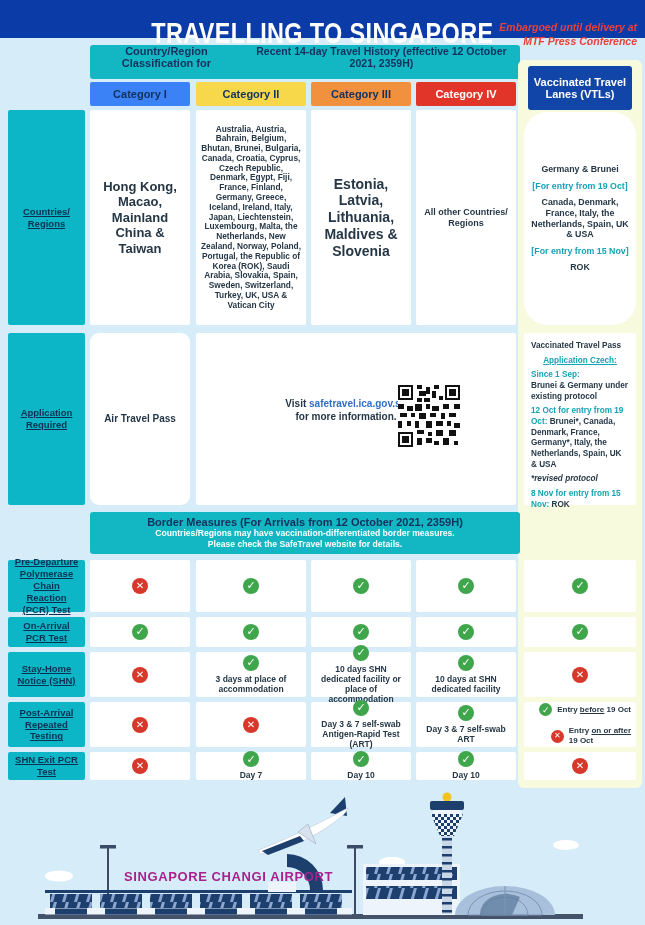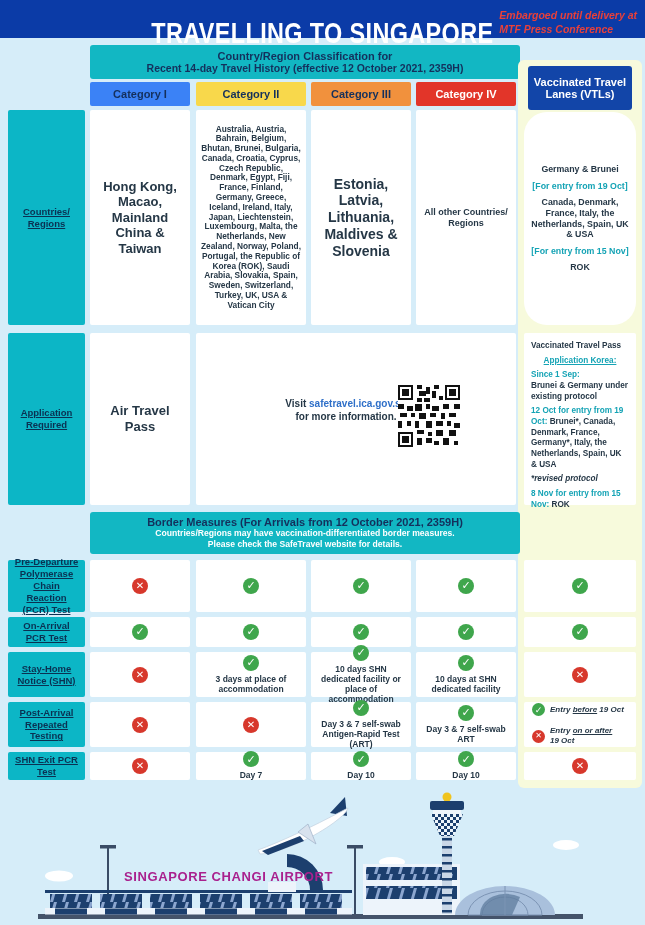--- a/index.html
+++ b/index.html
@@ -4,26 +4,26 @@
 <style>
   html,body{margin:0;padding:0;}
   body{font-family:"Liberation Sans","DejaVu Sans",sans-serif;}
   #page{position:relative;width:645px;height:925px;background:#D6EDF9;overflow:hidden;}
 
   
   #header-bar{position:absolute;left:0;top:0;width:645px;height:38px;background:#0B3BA7;}
   #page-title{position:absolute;left:0;right:0;top:16px;text-align:center;color:#FFFFFF;
     font-size:30px;font-weight:bold;letter-spacing:.5px;text-decoration:underline;}
   #page-title span{display:inline-block;transform:scaleX(.78);transform-origin:center;}
-  #embargo{position:absolute;right:8px;top:8px;text-align:left;color:#E8403A;
+  #embargo{position:absolute;right:8px;top:20px;text-align:right;color:#E8403A;
     font-style:italic;font-weight:bold;font-size:10.5px;line-height:1.35;}
 
   
   #class-header{position:absolute;left:90px;top:45px;width:430px;height:34px;background:#12B7C3;
-    border-radius:3px;color:#14305C;display:flex;flex-direction:column;justify-content:center;
+    border-radius:3px;color:#14305C;display:flex;flex-direction:row;justify-content:center;
     text-align:center;font-weight:bold;}
   #class-header .l1{font-size:11px;}
   #class-header .l2{font-size:10.5px;}
   .cat-chip{position:absolute;top:82px;height:24px;border-radius:2px;display:flex;
     align-items:center;justify-content:center;font-size:11px;font-weight:bold;}
   #cat1{left:90px;width:100px;}
   #cat2{left:196px;width:110px;}
   #cat3{left:311px;width:100px;}
   #cat4{left:416px;width:100px;}
 
@@ -55,21 +55,21 @@
   .r4{top:702px;height:45px;}
   .r5{top:752px;height:28px;}
 
   #cell-countries-cat1{font-size:13px;}
   #cell-countries-cat2{font-size:8.3px;line-height:1.18;}
   #cell-countries-cat3{font-size:14px;}
   #cell-countries-cat4{font-size:9px;}
   #cell-countries-vtl{top:112px;height:213px;font-size:8.8px;gap:6px;border-radius:23px;}
   .teal-tag{color:#14A3B5;}
 
-  #cell-app-cat1{font-size:13px;}
+  #cell-app-cat1{font-size:10px;border-radius:9px;}
   #cell-app-info{left:196px;width:320px;}
   #app-info-text{position:absolute;left:60px;top:64px;width:180px;text-align:center;
     font-size:10px;font-weight:bold;color:#253746;line-height:1.3;}
   .link{color:#2E6FC8;text-decoration:none;}
   #qr{position:absolute;left:202px;top:52px;width:62px;height:62px;}
 
   #cell-app-vtl{align-items:flex-start;text-align:left;font-size:8.2px;line-height:1.3;
     justify-content:flex-start;padding:8px 7px;gap:4px;}
   #cell-app-vtl .tealtxt{color:#14A3B5;}
   #cell-app-vtl .center{align-self:center;text-align:center;}
@@ -87,21 +87,21 @@
   .mark{width:16px;height:16px;border-radius:50%;display:flex;align-items:center;
     justify-content:center;color:#fff;flex:0 0 auto;}
   .mark.check{background:#3FA64C;}
   .mark.cross{background:#D7382C;}
   .mark.check::after{content:"✓";font-size:11px;font-weight:bold;}
   .mark.cross::after{content:"✕";font-size:10px;font-weight:bold;}
   .mark.sm{width:13px;height:13px;}
   .mark.sm.check::after{font-size:9px;}
   .mark.sm.cross::after{font-size:8px;}
 
-  #cell-post-vtl{align-items:flex-start;gap:10px;padding-left:8px;font-style:italic;}
+  #cell-post-vtl{align-items:flex-end;gap:10px;padding-left:8px;}
   .vtl-entry{display:flex;flex-direction:row;align-items:center;gap:5px;font-size:8px;text-align:left;}
 
   
   #footer-art{position:absolute;left:0;top:790px;width:645px;height:135px;}
   #airport-label{position:absolute;left:124px;top:869px;font-size:13px;font-weight:bold;
     color:#A9218E;letter-spacing:.6px;}
 </style>
 </head>
 <body>
 
@@ -196,21 +196,21 @@
         <rect x="9" y="25" width="2" height="3"></rect>
           <rect x="13" y="25" width="3" height="2"></rect>
           <rect x="17" y="26" width="2" height="2"></rect>
           <rect x="21" y="25" width="3" height="3"></rect>
         <rect x="26" y="26" width="2" height="2"></rect>
       </g>
     </svg>
   </div>
   <div class="cell colv rowB" id="cell-app-vtl">
     <div>Vaccinated Travel Pass</div>
-    <div class="tealtxt center ul">Application Korea:</div>
+    <div class="tealtxt center ul">Application Czech:</div>
     <div><span class="tealtxt">Since 1 Sep:</span><br><span>Brunei &amp; Germany under existing protocol</span></div>
     <div><span class="tealtxt">12 Oct for entry from 19 Oct:</span><span> Brunei*, Canada, Denmark, France, Germany*, Italy, the Netherlands, Spain, UK &amp; USA</span></div>
     <div class="itl">*revised protocol</div>
     <div><span class="tealtxt">8 Nov for entry from 15 Nov:</span><span> ROK</span></div>
   </div>
 
   <div id="border-banner">
     <div class="t">Border Measures (For Arrivals from 12 October 2021, 2359H)</div>
     <div class="s">Countries/Regions may have vaccination-differentiated border measures.</div>
     <div class="s">Please check the SafeTravel website for details.</div>

